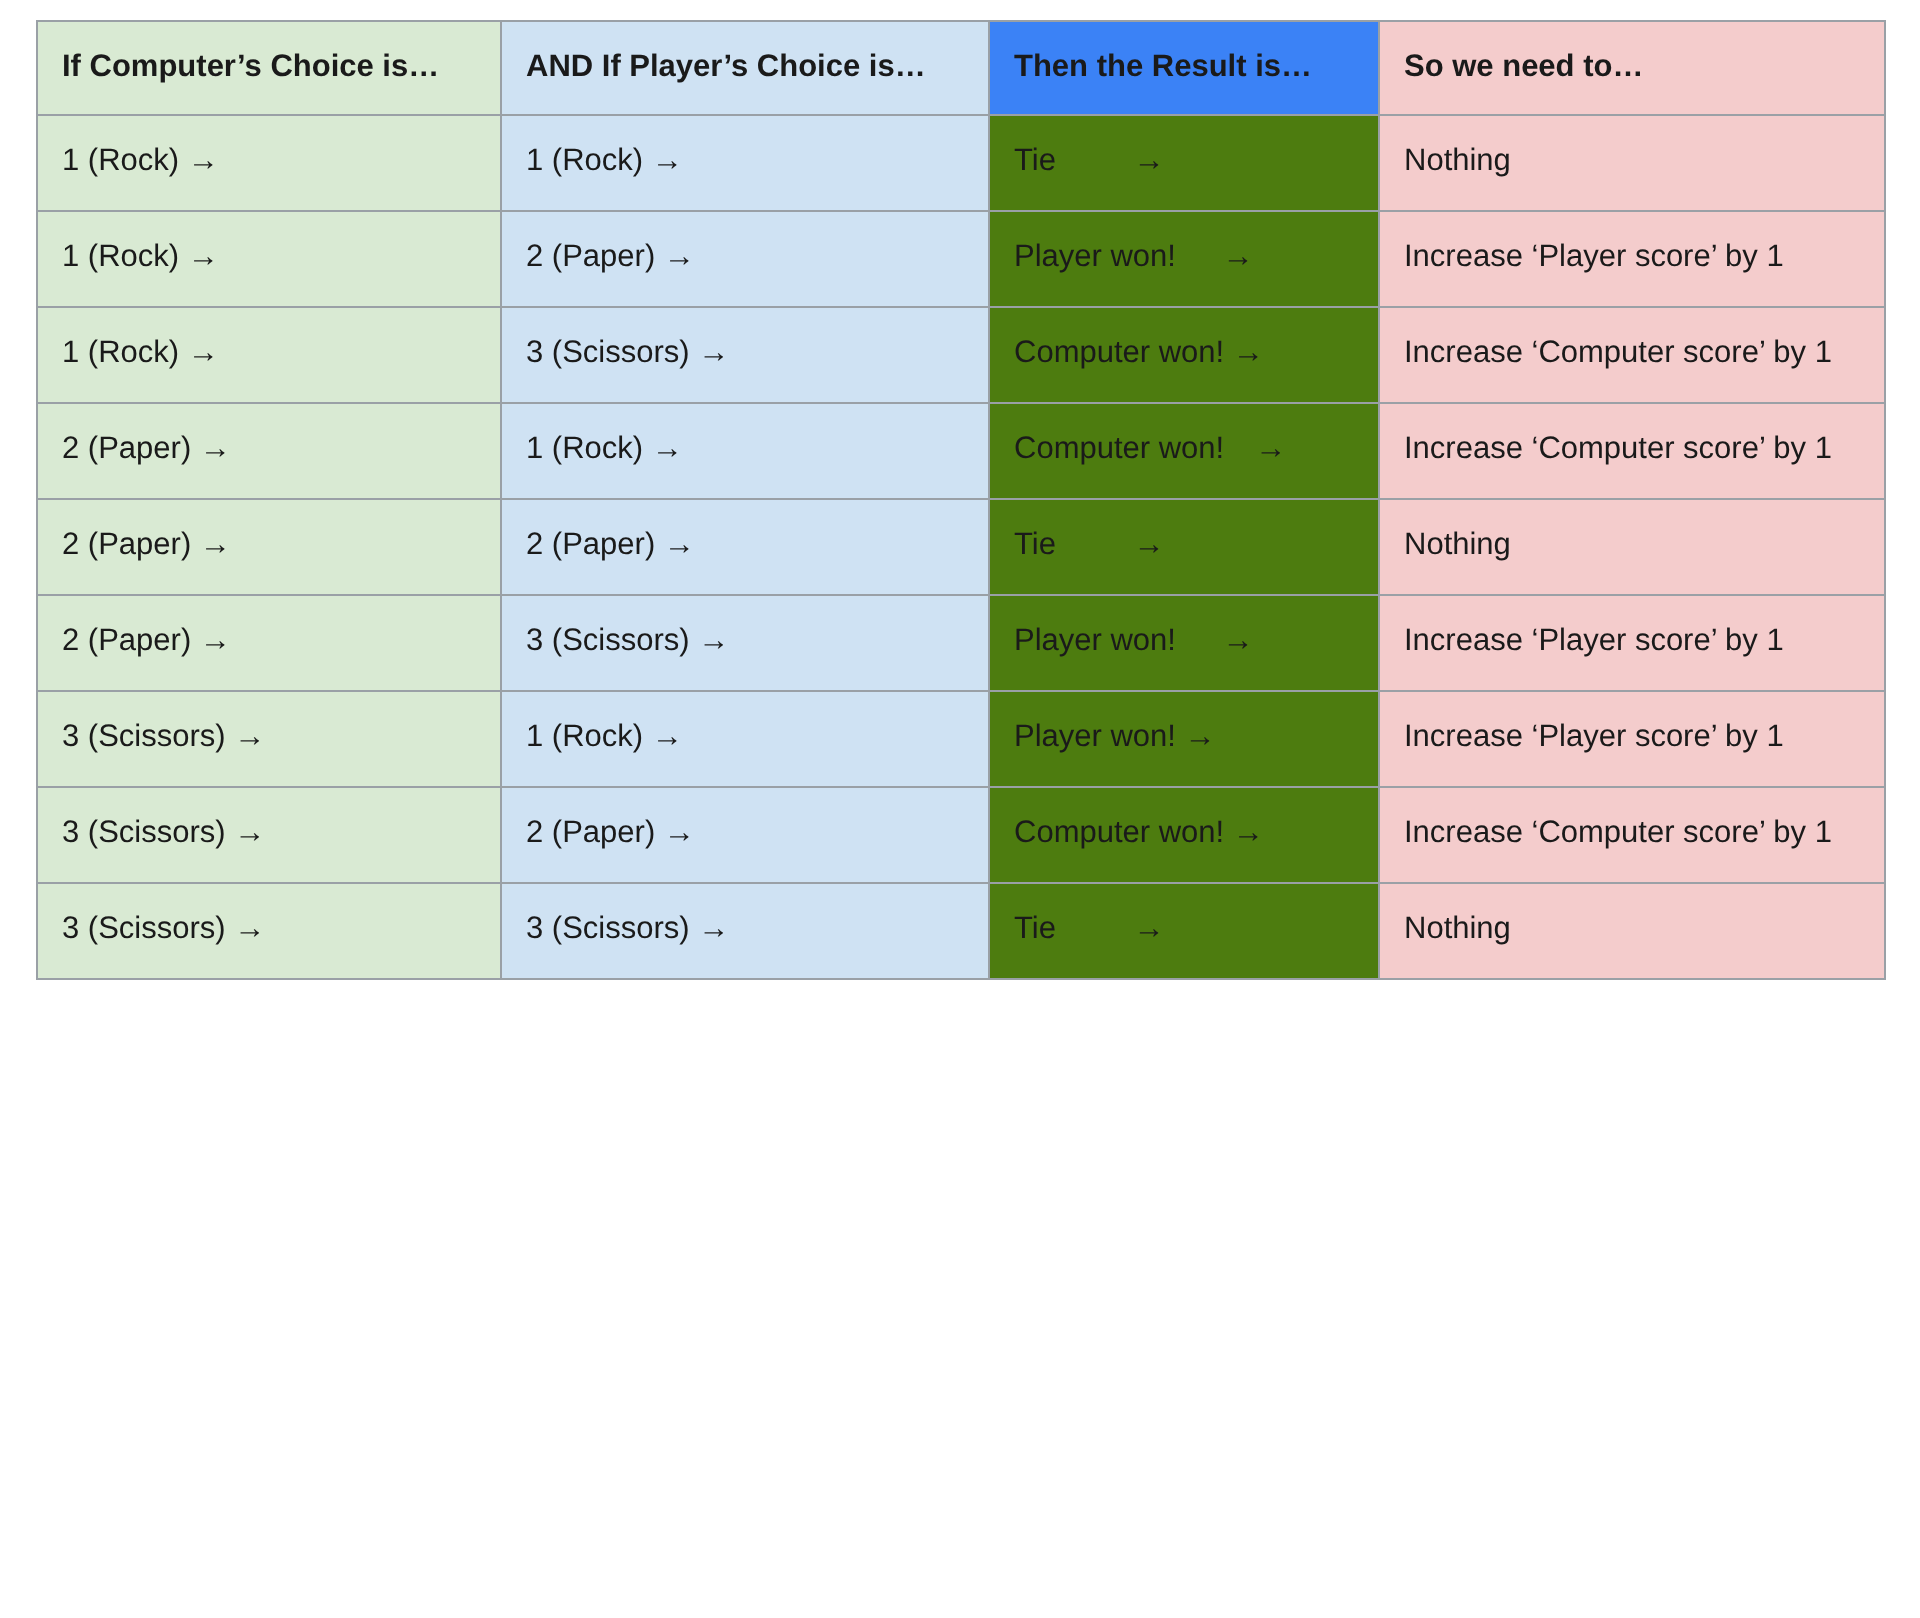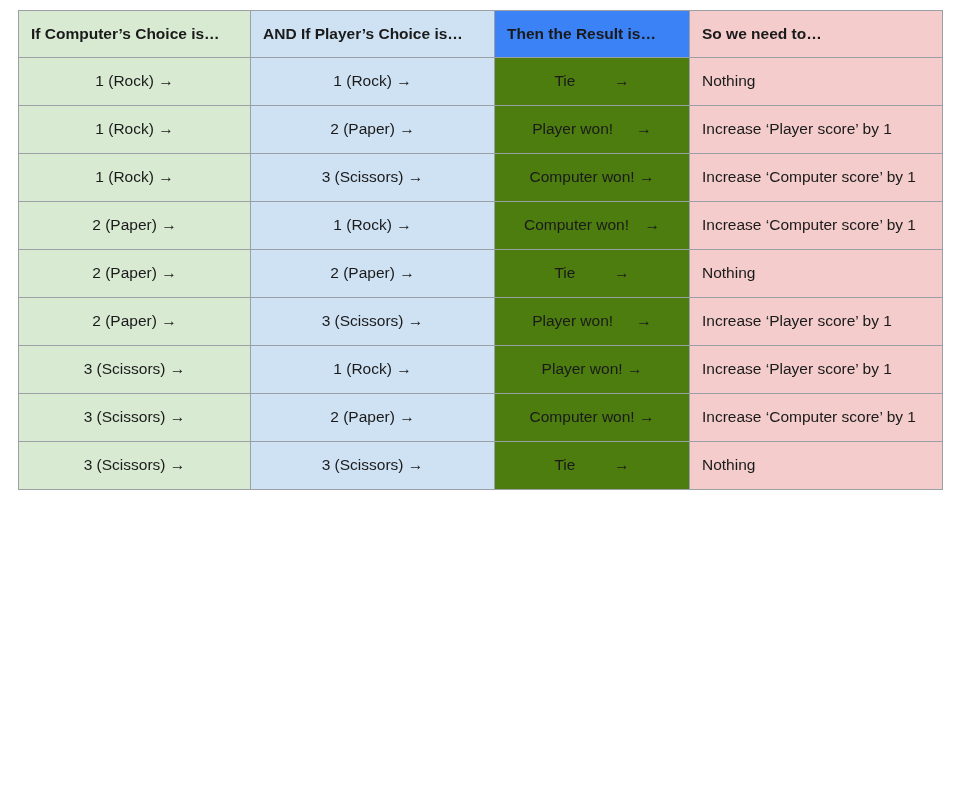--- a/index.html
+++ b/index.html
@@ -50,21 +50,21 @@
   .col0 { background: #d9ead3; }
   .col1 { background: #cfe2f3; }
   .col2 { background: #4d7c0f; }
   .col3 { background: #f4cccc; margin-top: 24px; }
 
   thead th.col0 { background: #d9ead3; }
   thead th.col1 { background: #cfe2f3; }
   thead th.col2 { background: #3b82f6; }
   thead th.col3 { background: #f4cccc; }
 
-  .arrow-gap { white-space: pre; text-align: center; }
+  .arrow-gap { white-space: pre; }
 </style>
 </head>
 <body>
 
 <div class="sheet">
   <table class="decision-table">
     <colgroup>
       <col class="c0">
       <col class="c1">
       <col class="c2">

